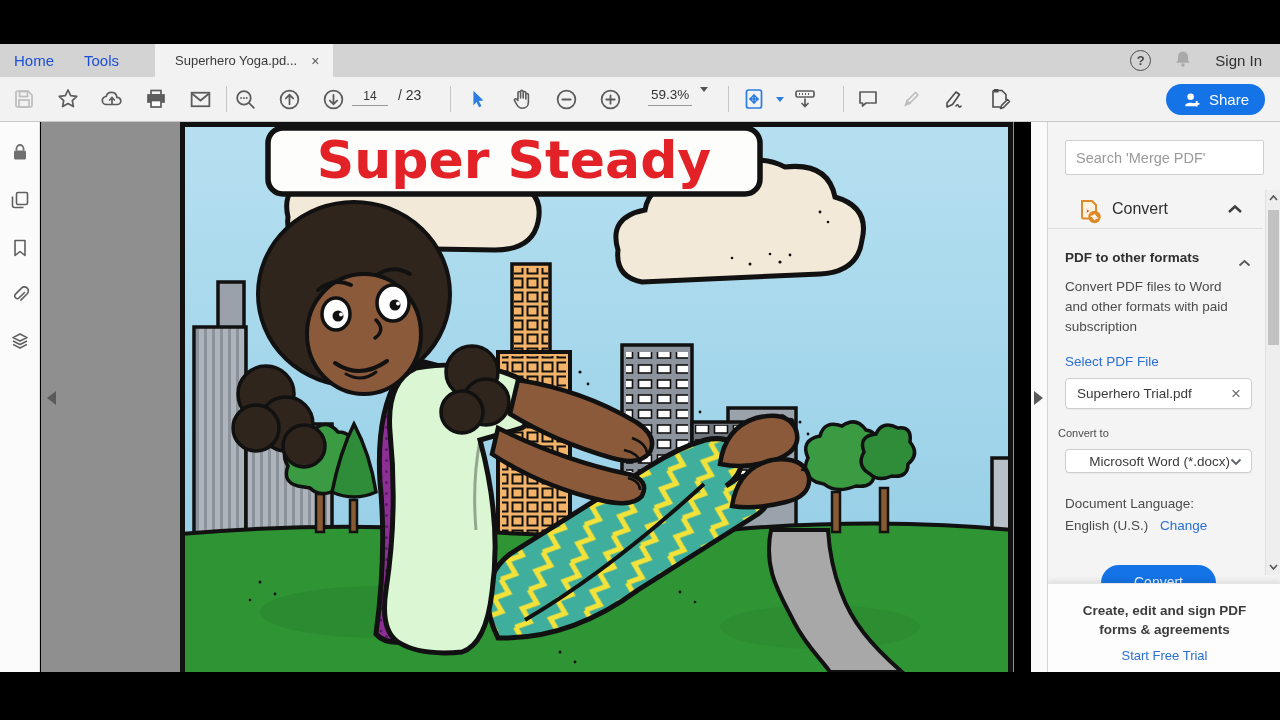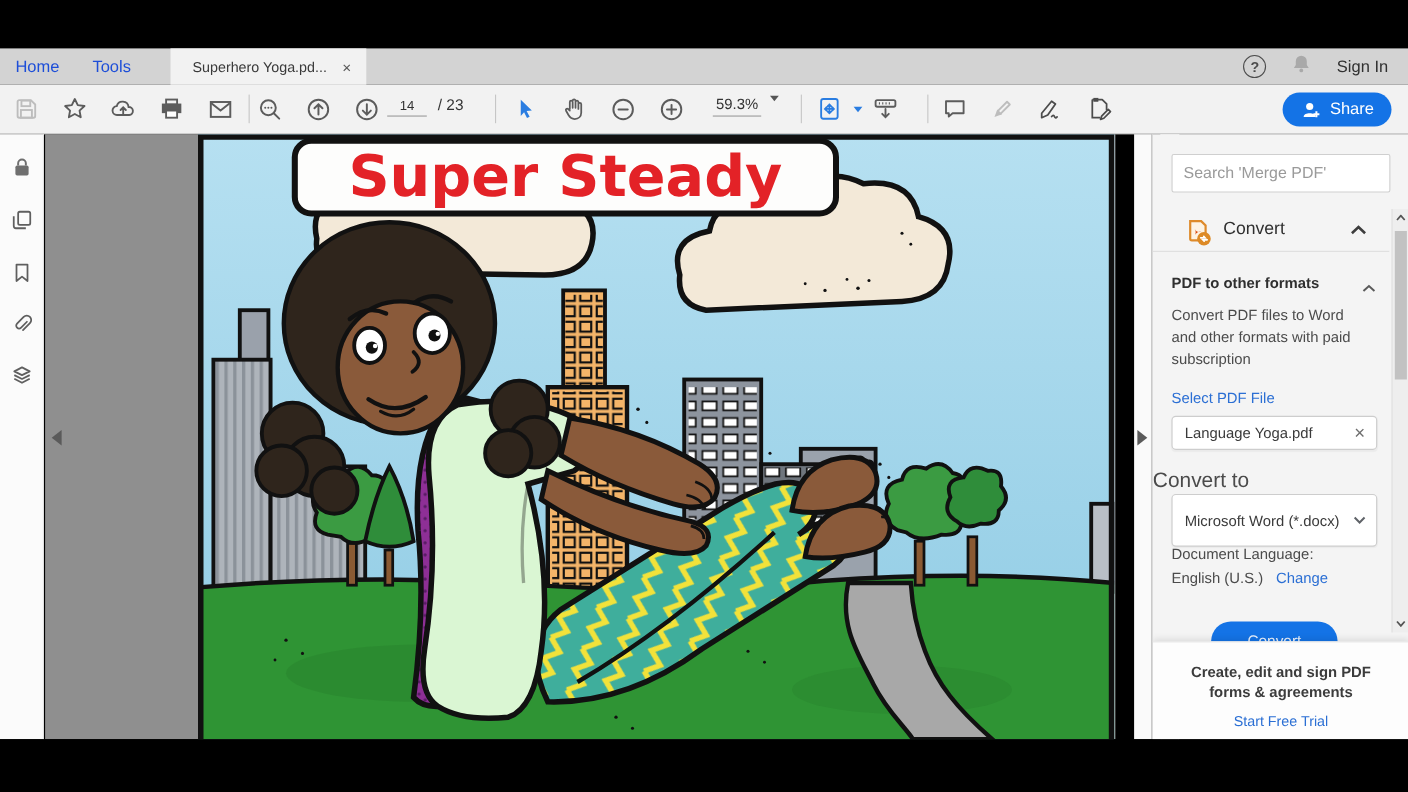--- a/index.html
+++ b/index.html
@@ -73,23 +73,23 @@
 
   .sec-title { position:absolute; left:17px; top:128px; font-size:13.5px; font-weight:bold; color:#2f2f2f; }
   .sec-chev { position:absolute; left:190px; top:131px; }
   .sec-desc { position:absolute; left:17px; top:155px; width:178px; font-size:13.5px; line-height:20px; color:#4b4b4b; }
   .link { color:#2b6fd4; font-size:13.5px; }
   .select-link { position:absolute; left:17px; top:232px; }
   .file-box { position:absolute; left:17px; top:256px; width:187px; height:31px; background:#fff; border:1px solid #cdcdcd; border-radius:4px;
               display:flex; align-items:center; box-shadow:0 1px 1px rgba(0,0,0,.04); }
   .file-box .fname { font-size:13.5px; color:#3a3a3a; margin-left:11px; flex:1; white-space:nowrap; overflow:hidden; }
   .file-box .fclear { font-size:17px; color:#6e6e6e; margin-right:10px; line-height:1; }
-  .convertto-label { position:absolute; left:0; top:305px; font-size:19px; color:#4b4b4b; }
-  .format-box { position:absolute; left:17px; top:327px; width:187px; height:48px; background:#fff; border:1px solid #cdcdcd; border-radius:4px;
-                display:flex; align-items:center; box-shadow:0 1px 1px rgba(0,0,0,.04); }
+  .convertto-label { position:absolute; left:10px; top:305px; font-size:11px; color:#4b4b4b; }
+  .format-box { position:absolute; left:17px; top:327px; width:187px; height:24px; background:#fff; border:1px solid #cdcdcd; border-radius:4px;
+                display:flex; align-items:center; box-shadow:0 1px 1px rgba(0,0,0,.04);text-align:right; }
   .format-box .fval { font-size:13.5px; color:#3a3a3a; margin-left:11px; flex:1; white-space:nowrap; }
   .format-box .fchev { margin-right:9px; }
   .lang-label { position:absolute; left:17px; top:374px; font-size:13.5px; color:#4b4b4b; }
   .lang-row { position:absolute; left:17px; top:396px; font-size:13.5px; color:#4b4b4b; }
   .lang-row .link { margin-left:8px; }
   .convert-btn { position:absolute; left:53px; top:443px; width:115px; height:36px; border-radius:18px; background:#1473e6;
                  color:#eaf2fd; font-size:14px; display:flex; align-items:flex-start; justify-content:center; padding-top:9px; }
   .promo-card { position:absolute; left:0; top:461px; width:233px; height:89px; background:#fdfdfd; border-top:1px solid #e4e4e4;
                 box-shadow:0 -2px 6px rgba(0,0,0,.10); z-index:5; text-align:center; }
   .promo-text { margin:17px auto 0; width:190px; font-size:13.5px; font-weight:bold; color:#3c3c3c; line-height:19px; }
@@ -482,21 +482,21 @@
       <span class="sec-chev">
         <svg width="13" height="8" viewBox="0 0 13 8" fill="none" stroke="#5a5a5a" stroke-width="1.8">
             <path d="M1.5 6.5L6.5 2l5 4.5"></path>
           </svg>
       </span>
       <div class="sec-desc">Convert PDF files to Word and other formats with paid subscription</div>
 
       <a class="link select-link">Select PDF File</a>
 
       <div class="file-box">
-        <span class="fname">Language Yoga.pdf</span>
+        <span class="fname">Superhero Trial.pdf</span>
         <span class="fclear">×</span>
       </div>
 
       <div class="convertto-label">Convert to</div>
       <div class="format-box">
         <span class="fval">Microsoft Word (*.docx)</span>
         <span class="fchev">
           <svg width="12" height="8" viewBox="0 0 12 8" fill="none" stroke="#5f6368" stroke-width="1.8">
               <path d="M1.5 1.5L6 6l4.5-4.5"></path>
             </svg>

